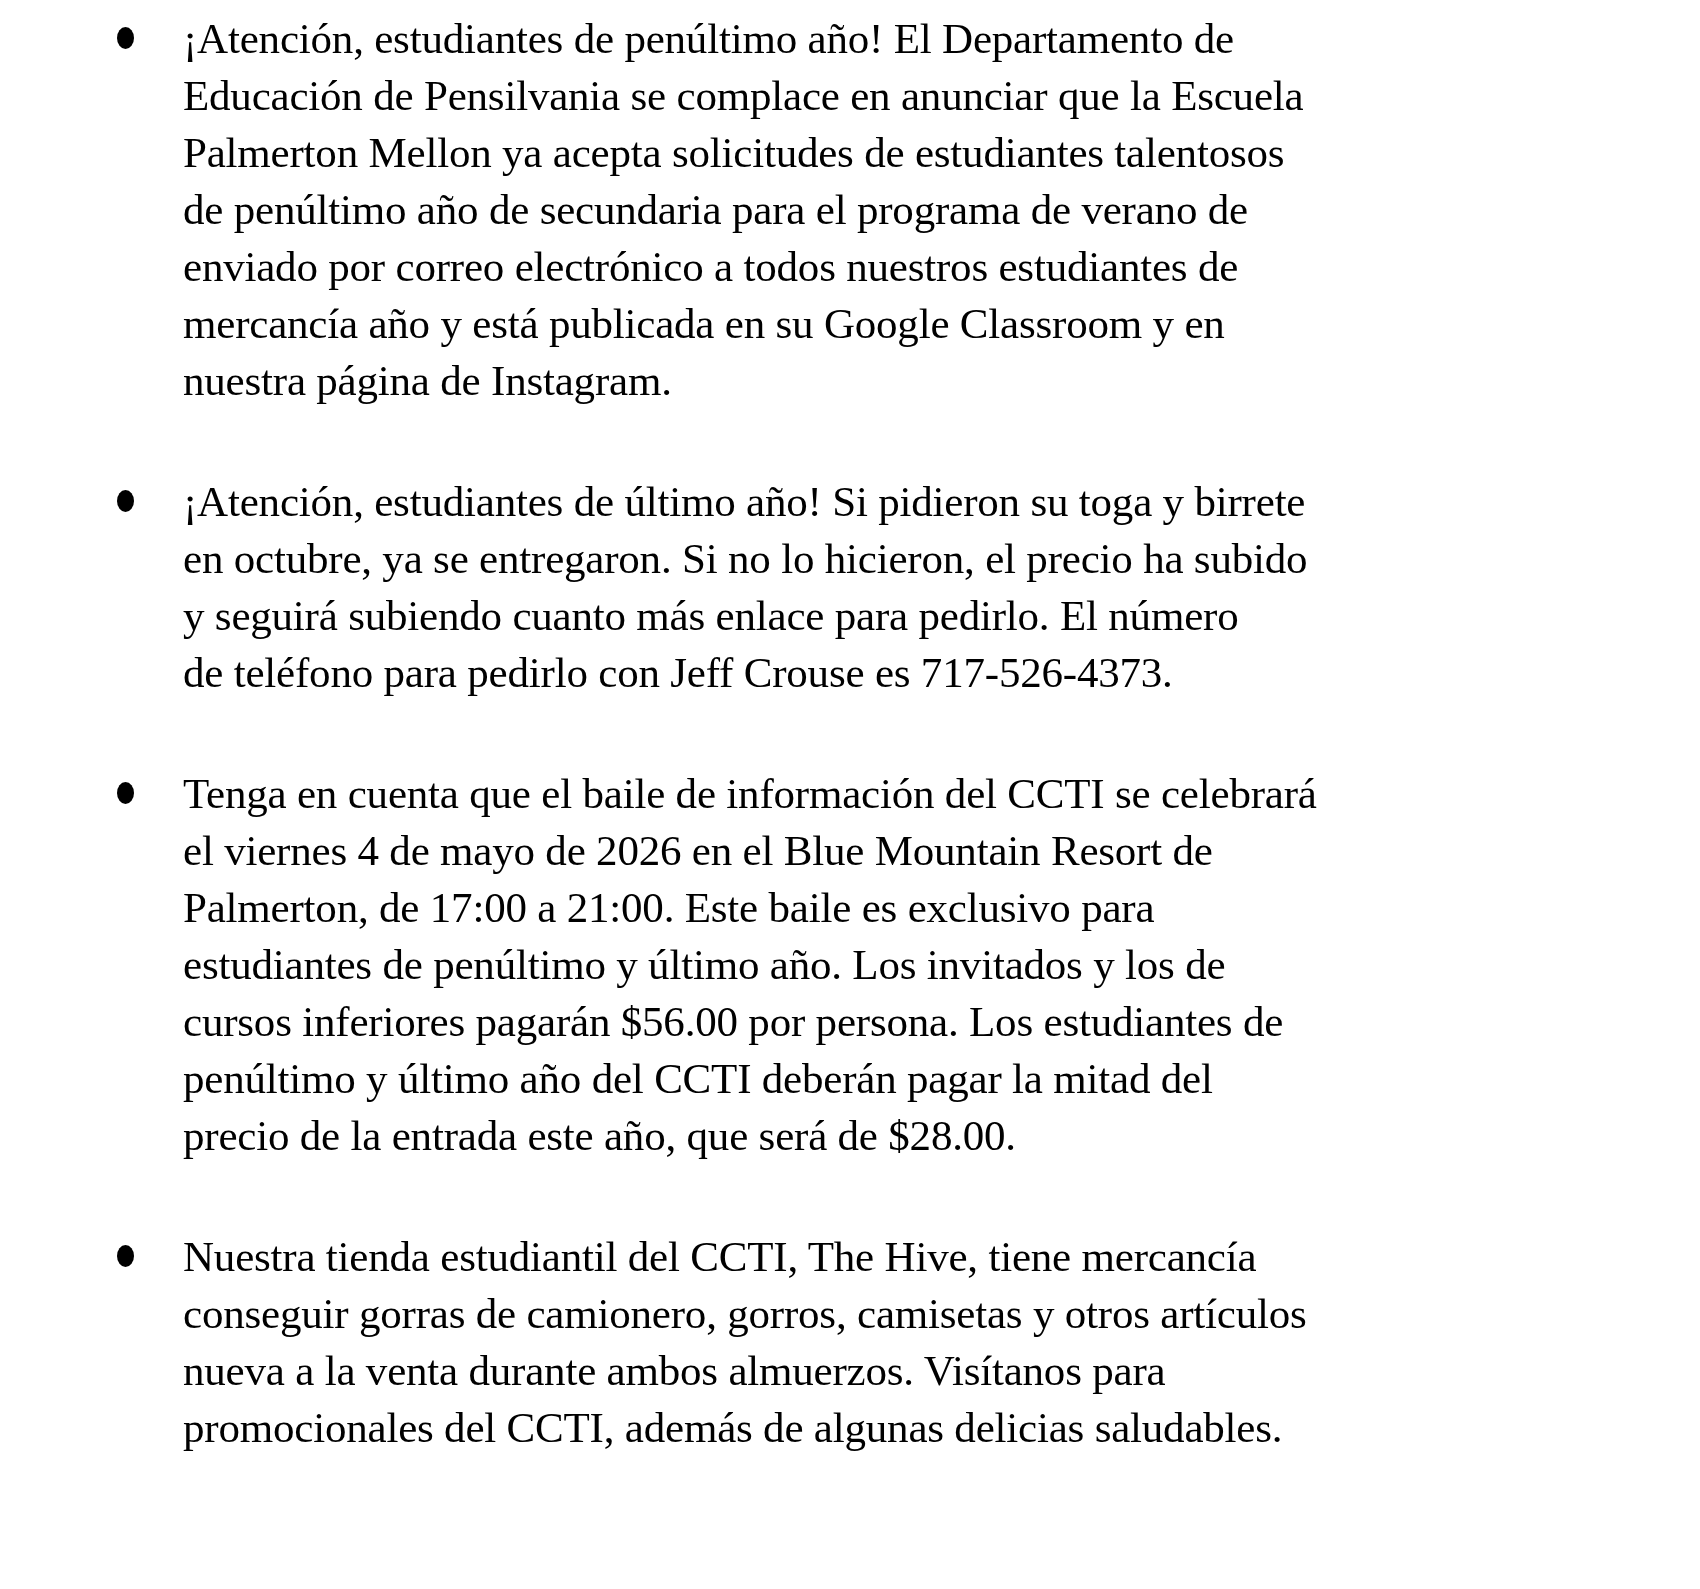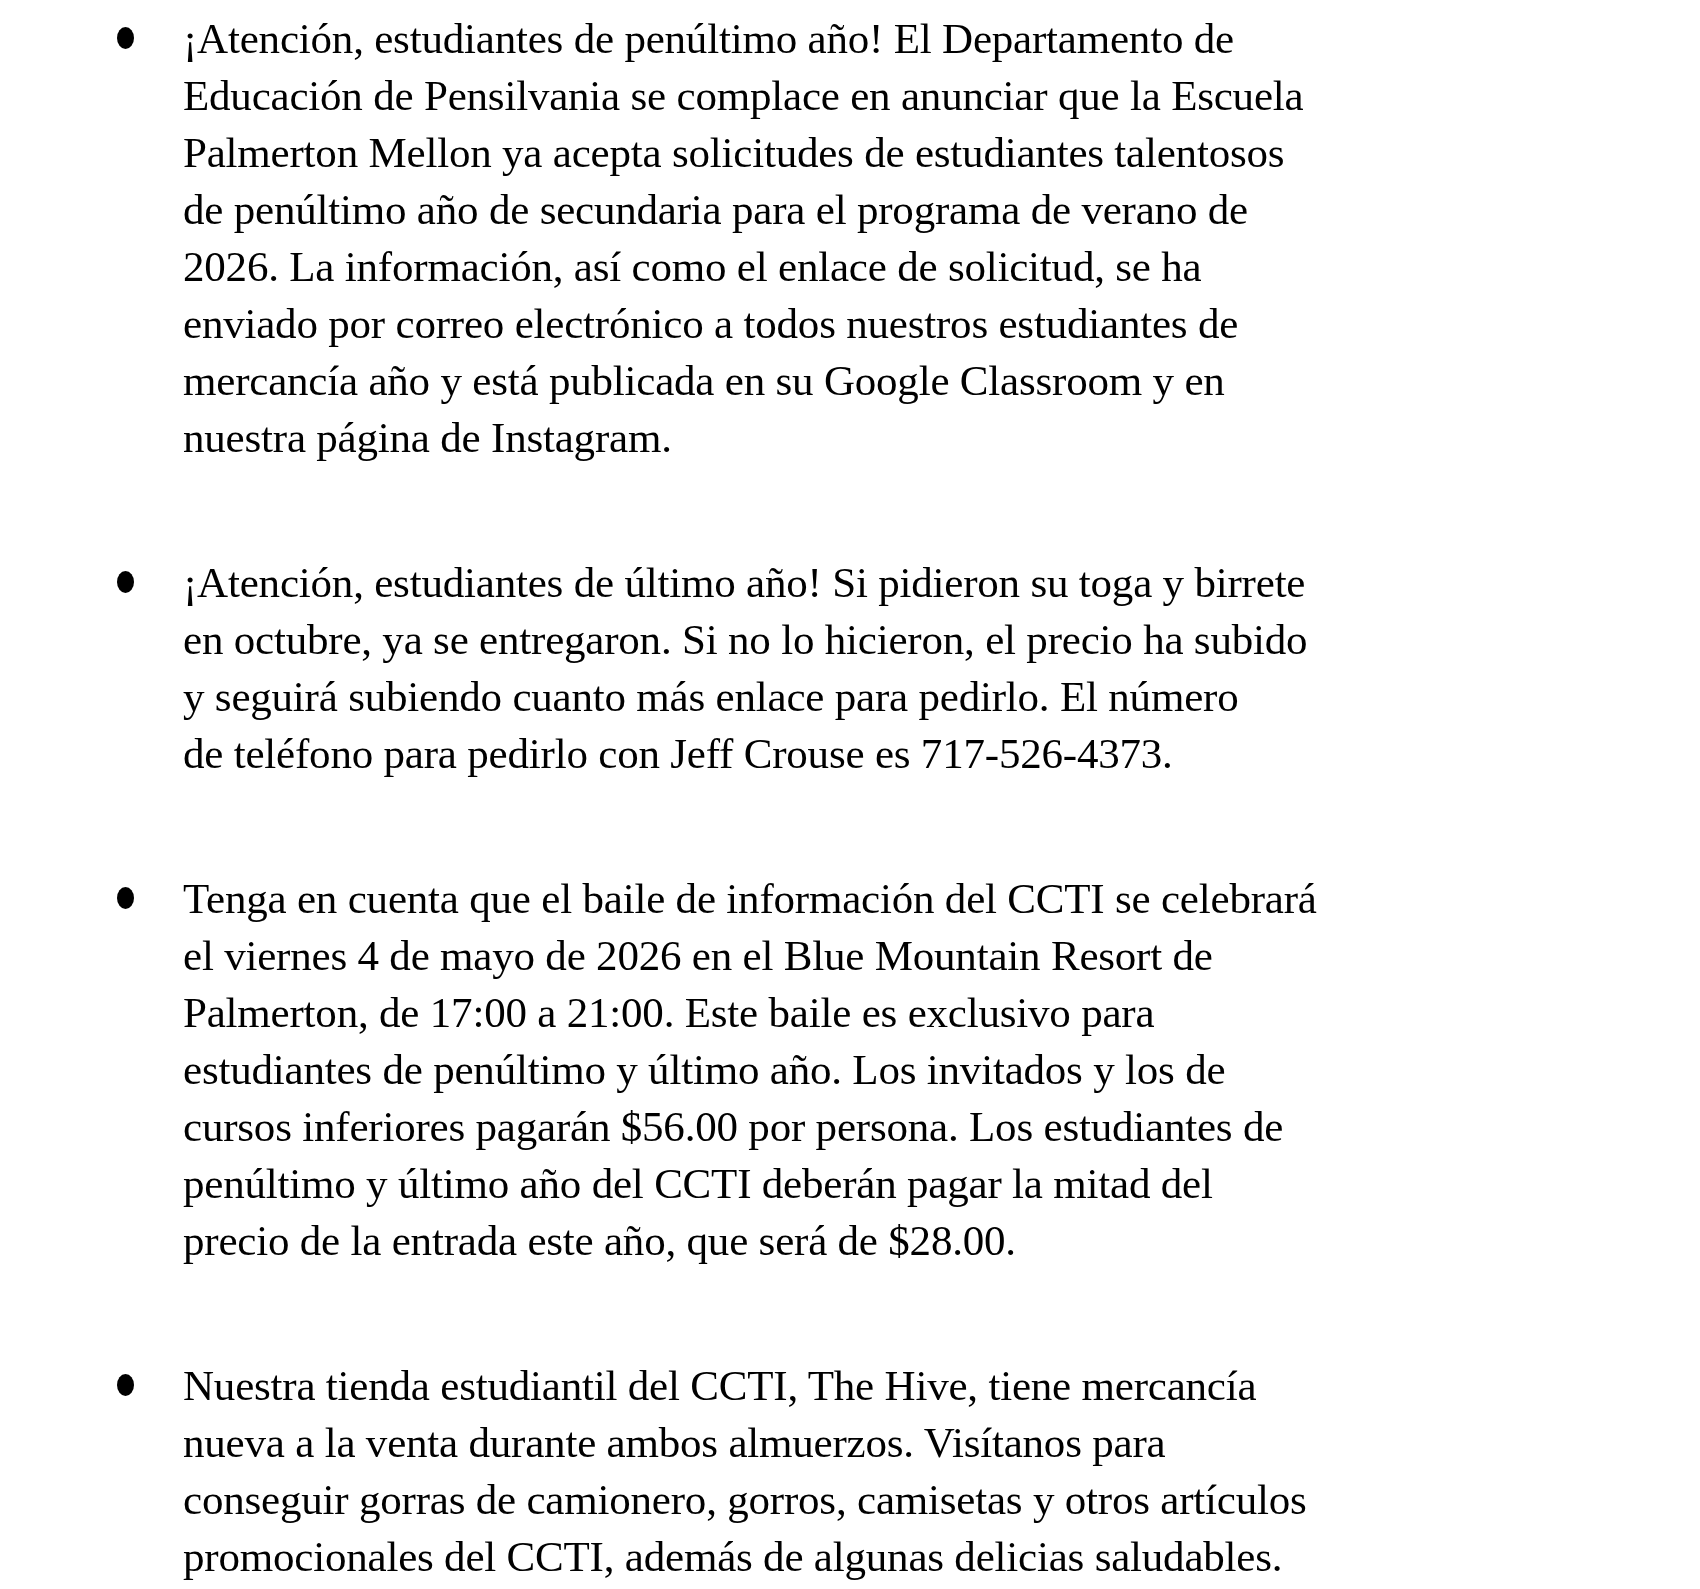--- a/index.html
+++ b/index.html
@@ -20,21 +20,21 @@
     font-family: "Liberation Serif", "DejaVu Serif", serif;
     font-size: 43px;
     color: #000000;
     letter-spacing: -0.2px;
   }
   .bullet-item {
     display: flex;
     align-items: flex-start;
   }
   .bullet-item + .bullet-item {
-    margin-top: 88px;
+    margin-top: 64px;
   }
   .marker {
     flex: 0 0 auto;
     width: 17px;
     height: 22px;
     margin-top: 17px;
     margin-right: 49px;
     background: #000000;
     border-radius: 50%;
   }
@@ -52,21 +52,20 @@
 
 <div class="page">
 
   <div class="bullet-item">
     <span class="marker"></span>
     <div class="lines">
       <div class="line">¡Atención, estudiantes de penúltimo año! El Departamento de</div>
       <div class="line">Educación de Pensilvania se complace en anunciar que la Escuela</div>
       <div class="line">Palmerton Mellon ya acepta solicitudes de estudiantes talentosos</div>
       <div class="line">de penúltimo año de secundaria para el programa de verano de</div>
-      <div class="line">2026. La información, así como el enlace de solicitud, se ha</div>
       <div class="line">enviado por correo electrónico a todos nuestros estudiantes de</div>
       <div class="line">mercancía año y está publicada en su Google Classroom y en</div>
       <div class="line">nuestra página de Instagram.</div>
     </div>
   </div>
 
   <div class="bullet-item">
     <span class="marker"></span>
     <div class="lines">
       <div class="line">¡Atención, estudiantes de último año! Si pidieron su toga y birrete</div>
@@ -86,19 +85,19 @@
       <div class="line">cursos inferiores pagarán $56.00 por persona. Los estudiantes de</div>
       <div class="line">penúltimo y último año del CCTI deberán pagar la mitad del</div>
       <div class="line">precio de la entrada este año, que será de $28.00.</div>
     </div>
   </div>
 
   <div class="bullet-item">
     <span class="marker"></span>
     <div class="lines">
       <div class="line">Nuestra tienda estudiantil del CCTI, The Hive, tiene mercancía</div>
+      <div class="line">conseguir gorras de camionero, gorros, camisetas y otros artículos</div>
       <div class="line">nueva a la venta durante ambos almuerzos. Visítanos para</div>
-      <div class="line">conseguir gorras de camionero, gorros, camisetas y otros artículos</div>
       <div class="line">promocionales del CCTI, además de algunas delicias saludables.</div>
     </div>
   </div>
 
 </div>
 
 </body></html>

